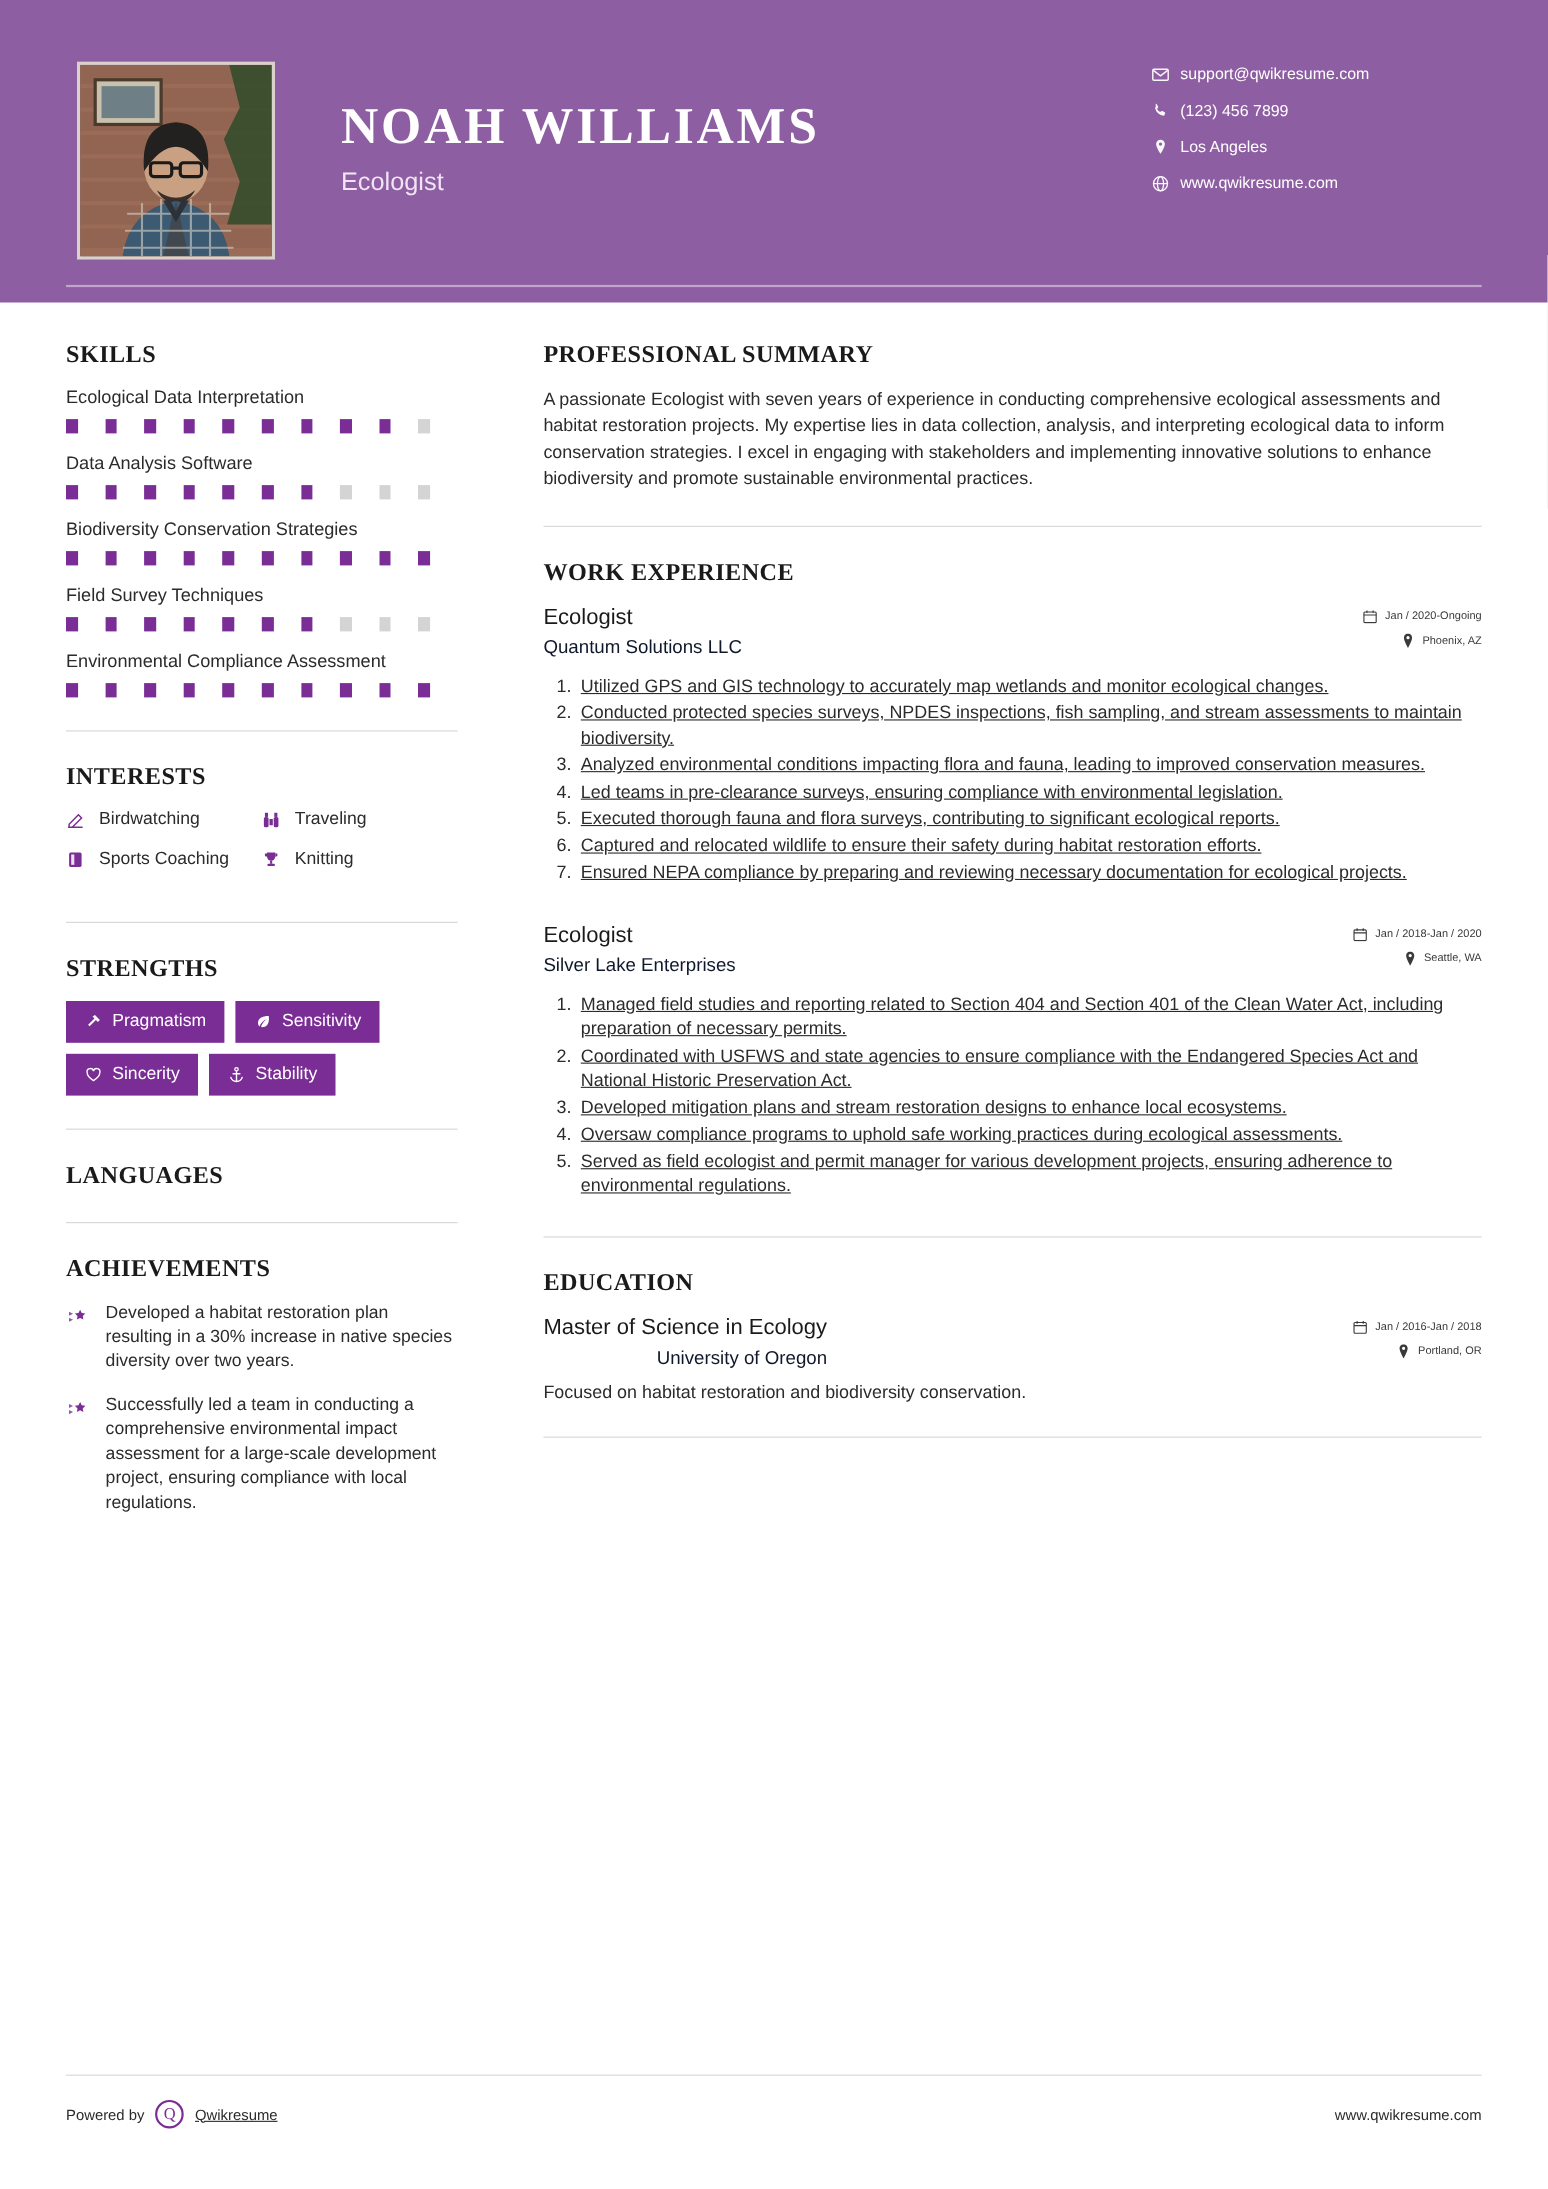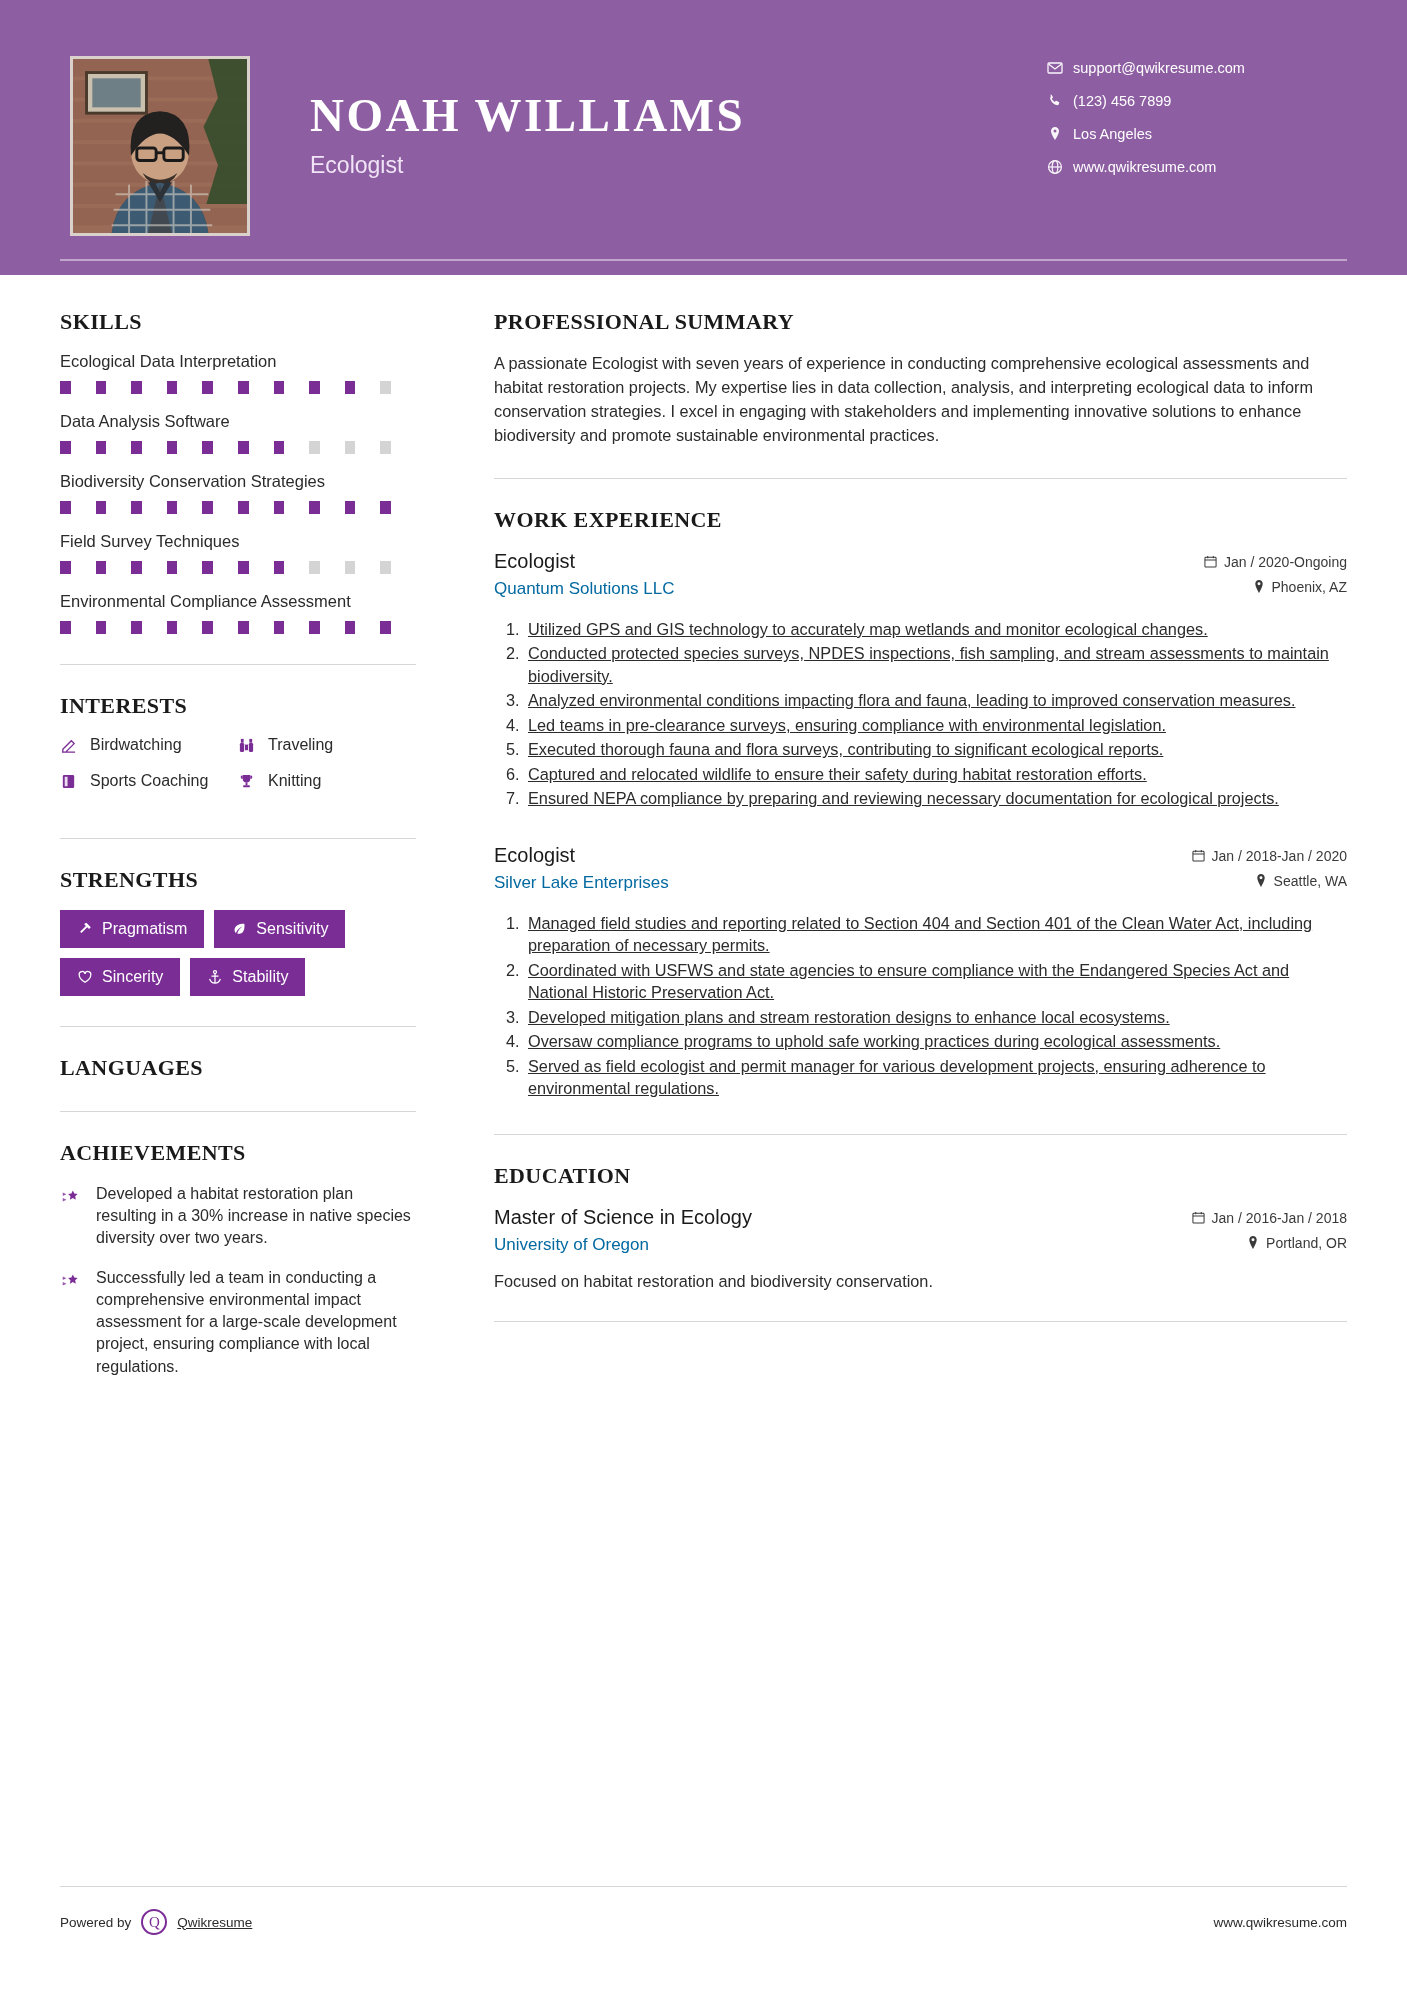--- a/index.html
+++ b/index.html
@@ -211,33 +211,34 @@
     justify-content: space-between;
     align-items: flex-start;
   }
   .job-title {
     font-size: 20px;
     color: #1a1a1a;
     font-weight: normal;
   }
   .job-company {
     font-size: 17px;
-    color: #0369a1;
+    color: #0f172a;
     margin-top: 6px;
+    text-align: right;
   }
   .job-meta {
     text-align: right;
     padding-top: 4px;
     flex: 0 0 auto;
   }
   .meta-row {
     display: flex;
     align-items: center;
     justify-content: flex-end;
-    font-size: 14px;
+    font-size: 10px;
     color: #3a3a3a;
     margin-bottom: 9px;
     gap: 7px;
   }
   .meta-row svg { display: block; }
   ol.bullets {
     margin: 14px 0 0 0;
     padding-left: 30px;
   }
   ol.bullets li {

